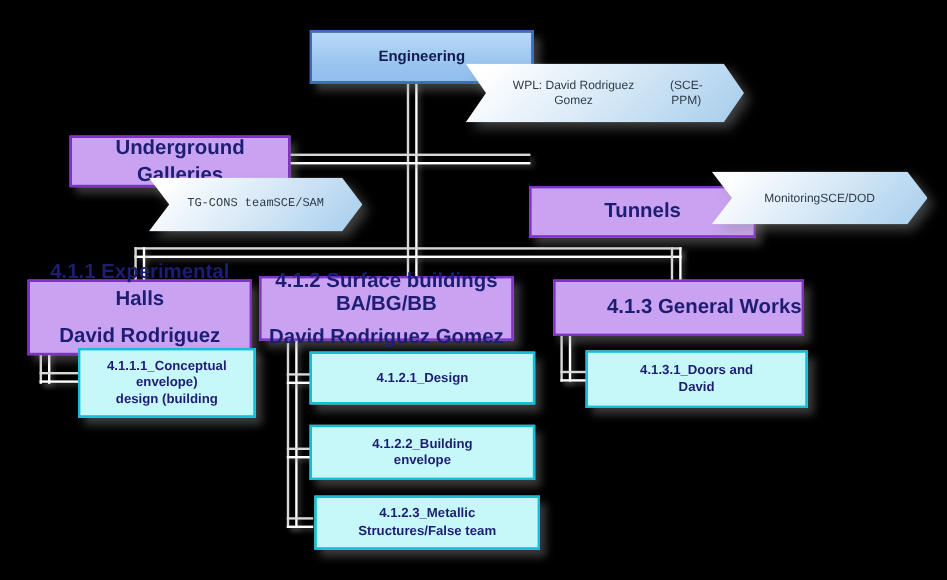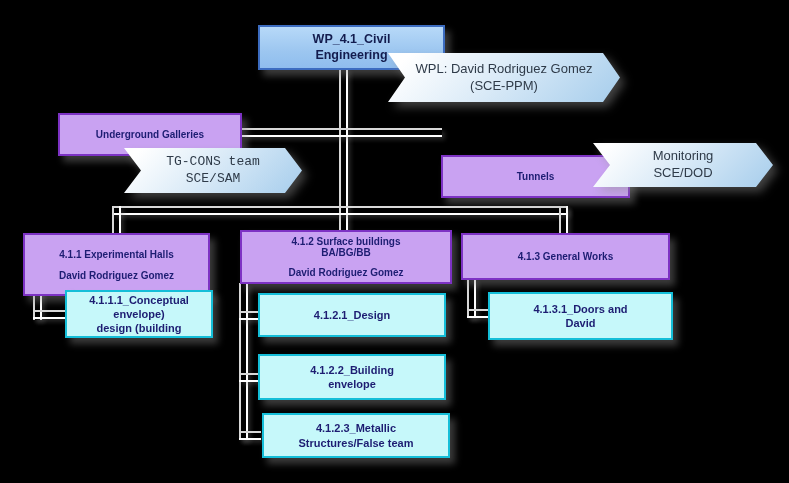--- a/index.html
+++ b/index.html
@@ -44,43 +44,43 @@
     text-align:center; box-shadow:5px 6px 7px rgba(145,145,145,.40);}
   .bline{width:100%;}
   .gap{margin-top:8px;}
 
   .root-box{left:258px; top:25px; width:187px; height:45px;
     background:linear-gradient(180deg,#b7d9f8 0%,#9cc6f0 60%,#8fbdee 100%);
     border:2px solid var(--root-border); color:var(--root-text);
     font-weight:bold; font-size:12.5px; line-height:1.25;}
 
   .purple{background:var(--purple-fill); border:2px solid var(--purple-border);
-    color:var(--node-text); font-weight:bold; font-size:10px; line-height:1.3;}
+    color:var(--node-text); font-weight:bold; font-size:17px; line-height:1.3;}
   .pos-underground{left:58px;  top:113px; width:184px; height:43px;}
   .pos-tunnels    {left:441px; top:115px; width:189px; height:43px;margin-top:40px;}
   .pos-n411       {left:23px;  top:233px; width:187px; height:63px;}
-  .pos-n412       {left:240px; top:230px; width:212px; height:54px; line-height:1.15;}
-  .pos-n413       {left:461px; top:233px; width:209px; height:47px;}
+  .pos-n412       {left:216px; top:230px; width:212px; height:54px; line-height:1.15;}
+  .pos-n413       {left:461px; top:233px; width:209px; height:47px;text-align:right;}
 
   .cyan{background:var(--cyan-fill); border:2px solid var(--cyan-border);
     color:var(--node-text); font-weight:bold; font-size:11px; line-height:1.3;}
-  .pos-n4111{left:65px;  top:290px; width:148px; height:48px;}
+  .pos-n4111{left:65px;  top:290px; width:148px; height:58px;}
   .pos-n4121{left:258px; top:293px; width:188px; height:44px;}
   .pos-n4122{left:258px; top:354px; width:188px; height:46px;}
   .pos-n4123{left:262px; top:413px; width:188px; height:45px;}
   .pos-n4131{left:488px; top:292px; width:185px; height:48px;}
 
   
   .banner-wrap{position:absolute; z-index:3;
     filter:drop-shadow(5px 5px 5px rgba(145,145,145,.45));}
   .banner{width:100%; height:100%; box-sizing:border-box;
     clip-path:polygon(0 0, calc(100% - 17px) 0, 100% 50%, calc(100% - 17px) 100%, 0 100%, 17px 50%);
     background:linear-gradient(135deg,#ffffff 8%,#ddecf8 45%,#a6cdec 100%);
-    display:flex; flex-direction:column; align-items:center; justify-content:center;
-    text-align:center; color:var(--banner-text); font-size:13px; line-height:1.3;
+    display:flex; flex-direction:row; align-items:center; justify-content:center;
+    text-align:center; color:var(--banner-text); font-size:10px; line-height:1.3;
     padding:12px 22px;}
   .pos-wpl       {left:388px; top:53px;  width:232px; height:49px;}
   .pos-tgcons    {left:124px; top:148px; width:178px; height:45px;font-family:Liberation Mono, monospace;}
   .pos-monitoring{left:593px; top:143px; width:180px; height:44px;}
 </style>
 </head>
 <body>
 
 <div class="canvas">
 
@@ -92,21 +92,20 @@
   <div class="conn-v c411-v"></div>
   <div class="conn-h c411-h"></div>
   <div class="conn-v c412-v"></div>
   <div class="conn-h c412-h1"></div>
   <div class="conn-h c412-h2"></div>
   <div class="conn-h c412-h3"></div>
   <div class="conn-v c413-v"></div>
   <div class="conn-h c413-h"></div>
 
   <div class="box root-box">
-    <div class="bline">WP_4.1_Civil</div>
     <div class="bline">Engineering</div>
   </div>
 
   <div class="box purple pos-underground">
     <div class="bline">Underground Galleries</div>
   </div>
 
   <div class="box purple pos-tunnels">
     <div class="bline">Tunnels</div>
   </div>

